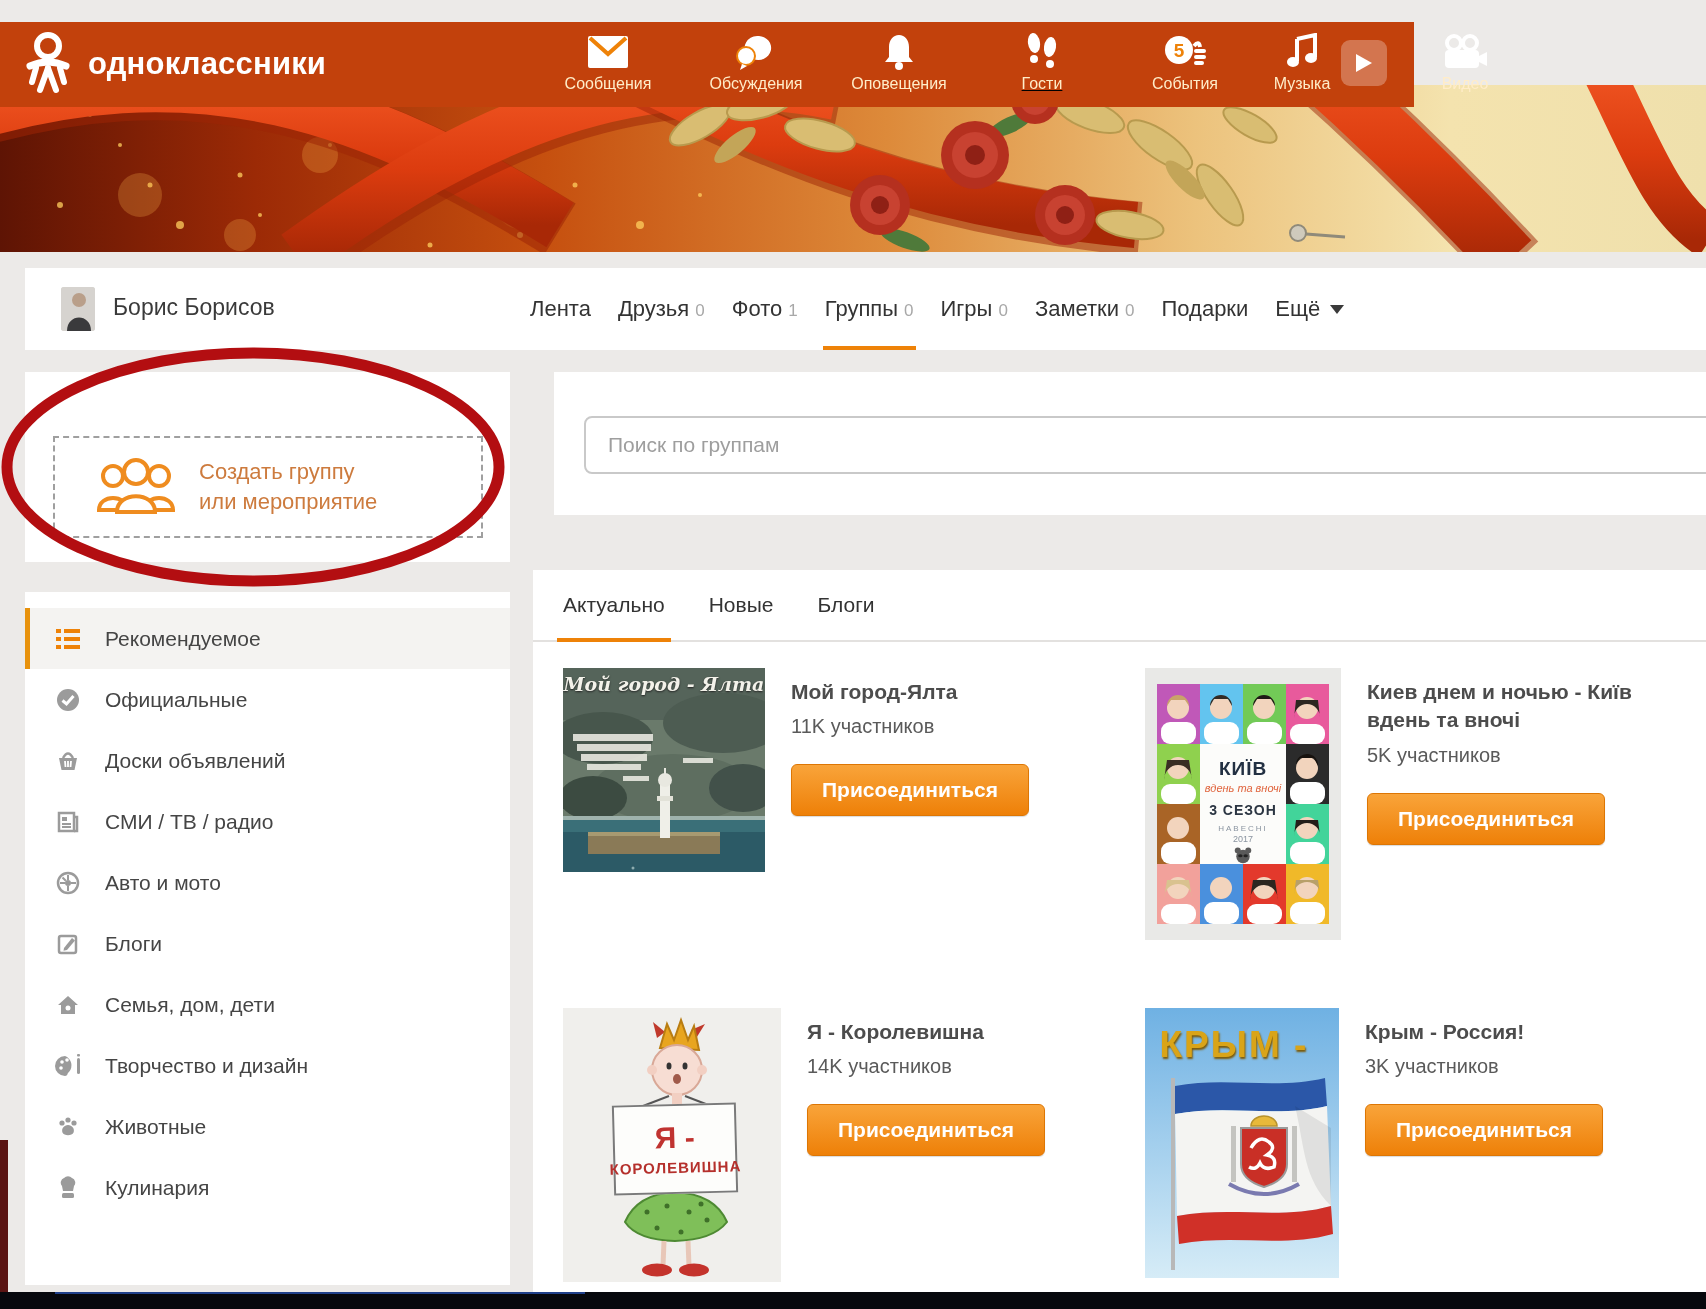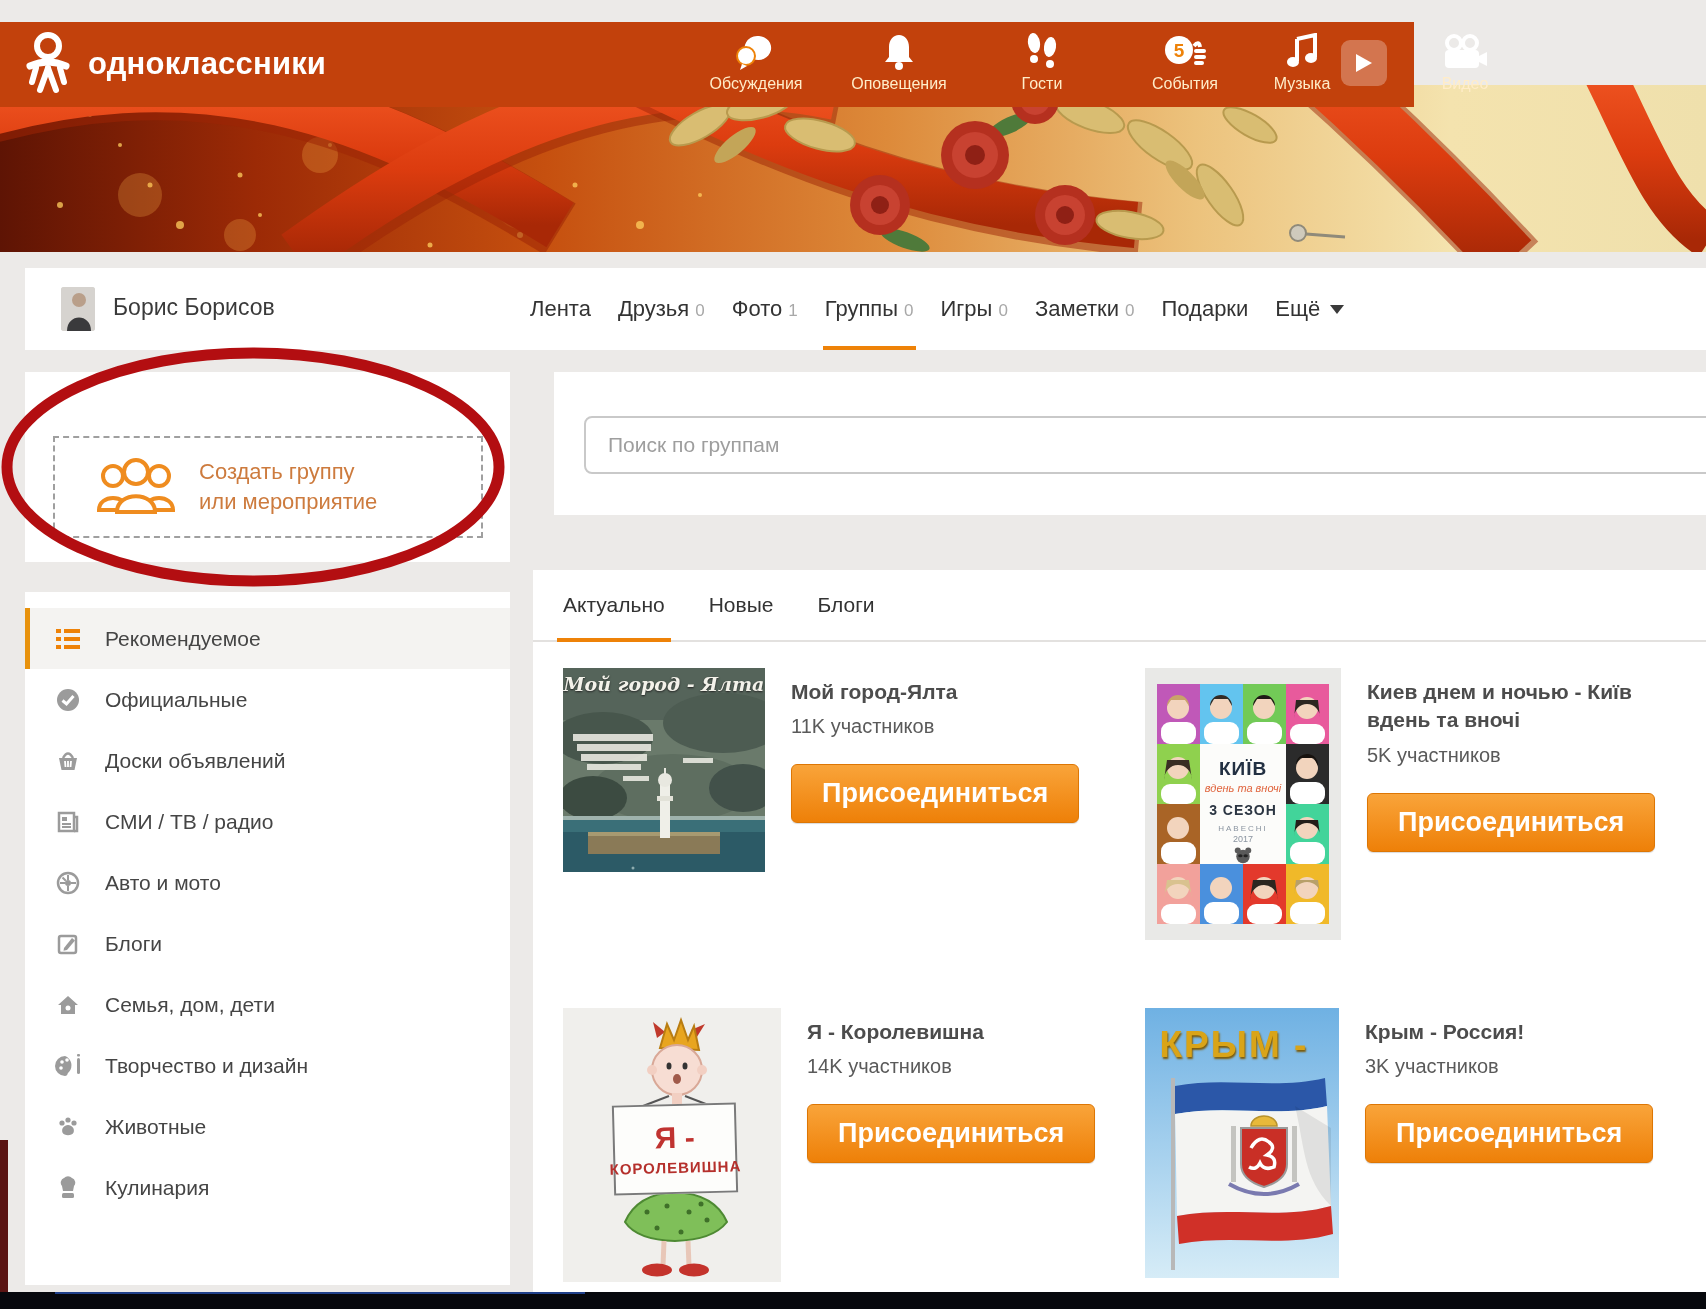--- a/index.html
+++ b/index.html
@@ -58,21 +58,21 @@
   .main-panel { left:533px; top:570px; width:1173px; height:722px; }
   .main-tabs { height:72px; border-bottom:2px solid #e3e1df; display:flex; align-items:stretch; gap:44px; padding-left:30px; }
   .mtab { position:relative; display:flex; align-items:center; font-size:21px; color:#333; cursor:pointer; }
   .mtab.active::after { content:""; position:absolute; left:-6px; right:-6px; bottom:-2px; height:4px; background:#ee8208; }
   .cards { position:absolute; left:30px; top:98px; display:grid; grid-template-columns:545px 548px; column-gap:37px; row-gap:68px; }
   .gcard { display:flex; gap:26px; }
   .gcover { position:relative; flex:none; cursor:pointer; overflow:hidden; }
   .gtext { padding-top:10px; max-width:300px; }
   .gtitle { font-size:21px; font-weight:bold; color:#4c4c4c; line-height:1.35; cursor:pointer; }
   .gmembers { font-size:20px; color:#5a5a5a; margin-top:9px; }
-  .join-btn { margin-top:26px; background:linear-gradient(#f9a43a,#ee8008); border:1px solid #dd7604; border-radius:6px; color:#fff; font-size:27px; font-weight:bold; padding:13px 30px; cursor:pointer; font-family:"Liberation Sans", sans-serif; box-shadow:0 1px 1px rgba(0,0,0,0.15); }
+  .join-btn { margin-top:26px; background:linear-gradient(#f9a43a,#ee8008); border:1px solid #dd7604; border-radius:6px; color:#fff; font-size:21px; font-weight:bold; padding:13px 30px; cursor:pointer; font-family:"Liberation Sans", sans-serif; box-shadow:0 1px 1px rgba(0,0,0,0.15); }
 
   
   .cover-caption { position:absolute; left:0; right:0; top:5px; text-align:center; font-family:"DejaVu Serif", serif; font-style:italic; font-weight:bold; font-size:19px; color:#f3f2ea; text-shadow:0 1px 2px #222; white-space:nowrap; }
   .kyiv-bg { background:#e9e9e7; }
   .kyiv-grid { position:absolute; left:12px; top:16px; width:172px; height:240px; display:grid; grid-template-columns:repeat(4,43px); grid-template-rows:repeat(4,60px); }
   .ktile { position:relative; overflow:hidden; }
   .kyiv-center { position:absolute; left:55px; top:76px; width:86px; height:120px; background:#fcfcfa; display:flex; flex-direction:column; align-items:center; padding-top:14px; }
   .kt1 { font-size:19px; font-weight:bold; color:#223042; letter-spacing:1px; }
   .kt2 { font-size:11px; font-style:italic; color:#e0633c; margin-top:2px; white-space:nowrap; }
   .kt3 { font-size:14px; font-weight:bold; color:#2b3542; margin-top:8px; letter-spacing:1px; }
@@ -101,20 +101,29 @@
         <circle cx="26" cy="14" r="11" fill="none" stroke="#fff" stroke-width="6"></circle>
         <path d="M8 34 Q26 26 44 34" fill="none" stroke="#fff" stroke-width="7" stroke-linecap="round"></path>
         <path d="M14 36 L10 50" stroke="#fff" stroke-width="6" stroke-linecap="round"></path>
         <path d="M38 36 L42 50" stroke="#fff" stroke-width="6" stroke-linecap="round"></path>
         <path d="M26 36 L18 58" stroke="#fff" stroke-width="6" stroke-linecap="round"></path>
         <path d="M26 36 L34 58" stroke="#fff" stroke-width="6" stroke-linecap="round"></path>
       </svg>
       <span class="brand-text">одноклассники</span>
     </div>
 
+    <div class="nav-item" style="left:543px;">
+      <span class="nico">
+        <svg width="40" height="32" viewBox="0 0 40 32">
+            <rect width="40" height="32" rx="2" fill="#fff"></rect>
+            <path d="M2 2 L20 18 L38 2" fill="none" stroke="#ee8208" stroke-width="4"></path>
+          </svg>
+      </span>
+      <span class="nav-label">Сообщения</span>
+    </div>
 
     <div class="nav-item" style="left:691px;">
       <span class="nico">
         <svg width="44" height="36" viewBox="0 0 44 36">
           <path d="M25 2 a13 12 0 1 1 -6 23 l-7 6 2-9 a13 12 0 0 1 11-20 Z" fill="#fff"></path>
           <circle cx="12" cy="22" r="9" fill="#fff" stroke="#ee8208" stroke-width="2"></circle>
           <path d="M8 30 l-2 6 7-4 Z" fill="#fff"></path>
         </svg>
       </span>
       <span class="nav-label">Обсуждения</span>
@@ -123,21 +132,21 @@
     <div class="nav-item" style="left:834px;">
       <span class="nico">
         <svg width="34" height="38" viewBox="0 0 34 38">
           <path d="M17 2 C23 2 27 7 27 14 L27 24 L31 29 L3 29 L7 24 L7 14 C7 7 11 2 17 2 Z" fill="#fff"></path>
           <circle cx="17" cy="33" r="4" fill="#fff"></circle>
         </svg>
       </span>
       <span class="nav-label">Оповещения</span>
     </div>
 
-    <div class="nav-item" style="left:977px;">
+    <div class="nav-item" style="left:977px;text-decoration:underline;">
       <span class="nico">
         <svg width="34" height="38" viewBox="0 0 34 38">
           <ellipse cx="9" cy="10" rx="6" ry="10" fill="#fff" transform="rotate(-8 9 10)"></ellipse>
           <ellipse cx="9" cy="26" rx="4" ry="4" fill="#fff"></ellipse>
           <ellipse cx="25" cy="14" rx="6" ry="10" fill="#fff" transform="rotate(8 25 14)"></ellipse>
           <ellipse cx="25" cy="31" rx="4" ry="4" fill="#fff"></ellipse>
         </svg>
       </span>
       <span class="nav-label">Гости</span>
     </div>

